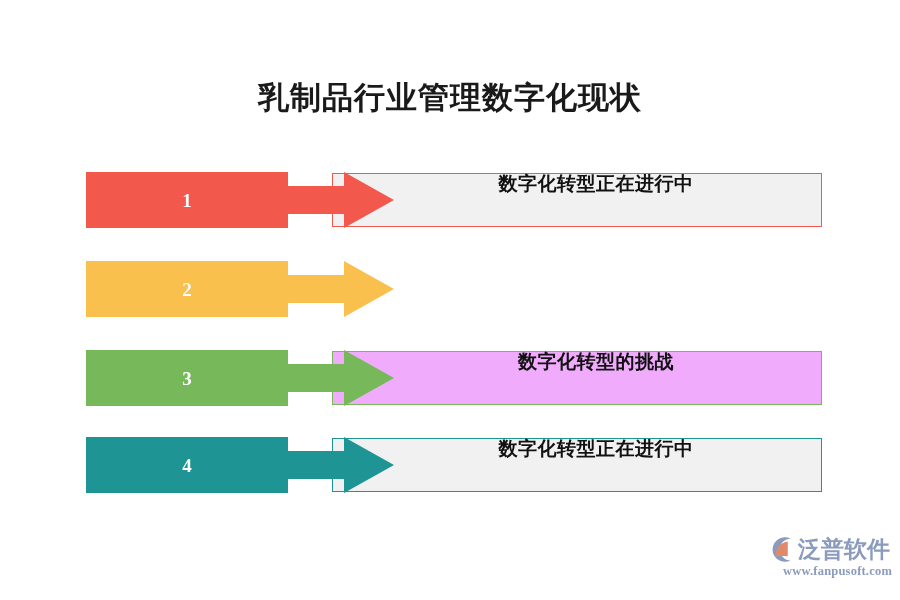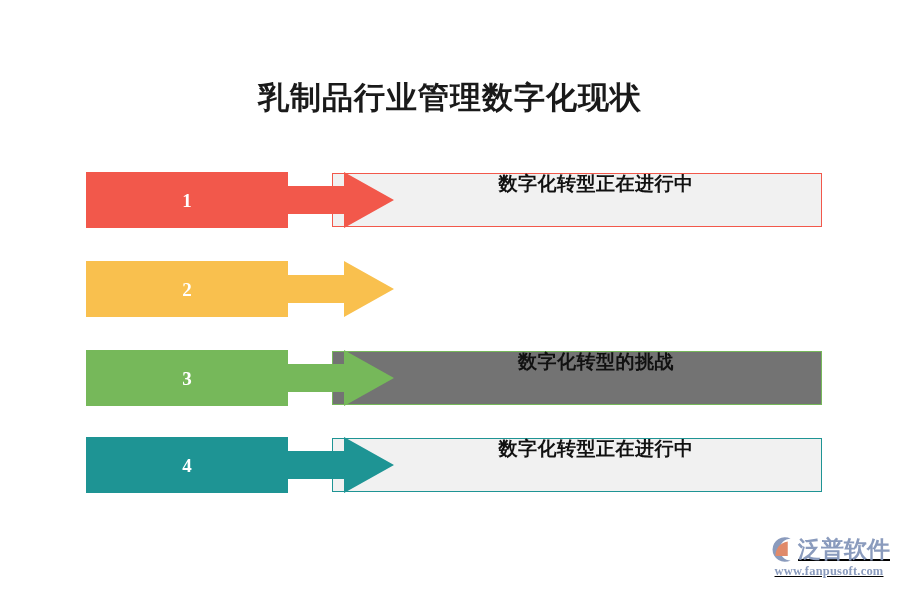--- a/index.html
+++ b/index.html
@@ -103,21 +103,20 @@
     pointer-events: none;
   }
 
   
   .logo {
     position: absolute;
     left: 766px;
     top: 534px;
     width: 126px;
     height: 46px;
-    text-decoration: underline;
   }
   .logo-row {
     display: flex;
     align-items: center;
     height: 30px;
   }
   .logo-mark {
     width: 29px;
     height: 29px;
     flex: 0 0 29px;
@@ -132,21 +131,21 @@
     white-space: nowrap;
   }
   .logo-url {
     margin-top: 0px;
     font-size: 12.5px;
     font-weight: bold;
     color: #8a9bbd;
     font-family: "Liberation Serif", "DejaVu Serif", serif;
     letter-spacing: 0.2px;
     white-space: nowrap;
-    text-align: center;
+    text-align: right;
     width: 126px;
   }
 </style>
 </head>
 <body style="background: rgb(255, 255, 255);">
 
 <div id="canvas">
 
   <div class="title">乳制品行业管理数字化现状</div>
 
@@ -168,21 +167,21 @@
     </div>
     <svg class="arrow-svg" viewBox="0 0 112 56">
       <path d="M0,14 L62,14 L62,0 L112,28 L62,56 L62,42 L0,42 Z" fill="#F9C04E"></path>
     </svg>
   </div>
 
   <div class="row row-3">
     <div class="num-box" style="background: rgb(118, 184, 90);">
       <span class="num-label">3</span>
     </div>
-    <div class="text-box" style="border-color: rgb(118, 184, 90); background: #737373;">
+    <div class="text-box" style="border-color: rgb(118, 184, 90); background: #f0abfc;">
       <span class="text-label">数字化转型的挑战</span>
     </div>
     <svg class="arrow-svg" viewBox="0 0 112 56">
       <path d="M0,14 L62,14 L62,0 L112,28 L62,56 L62,42 L0,42 Z" fill="#76B85A"></path>
     </svg>
   </div>
 
   <div class="row row-4">
     <div class="num-box" style="background: rgb(30, 148, 148);">
       <span class="num-label">4</span>

